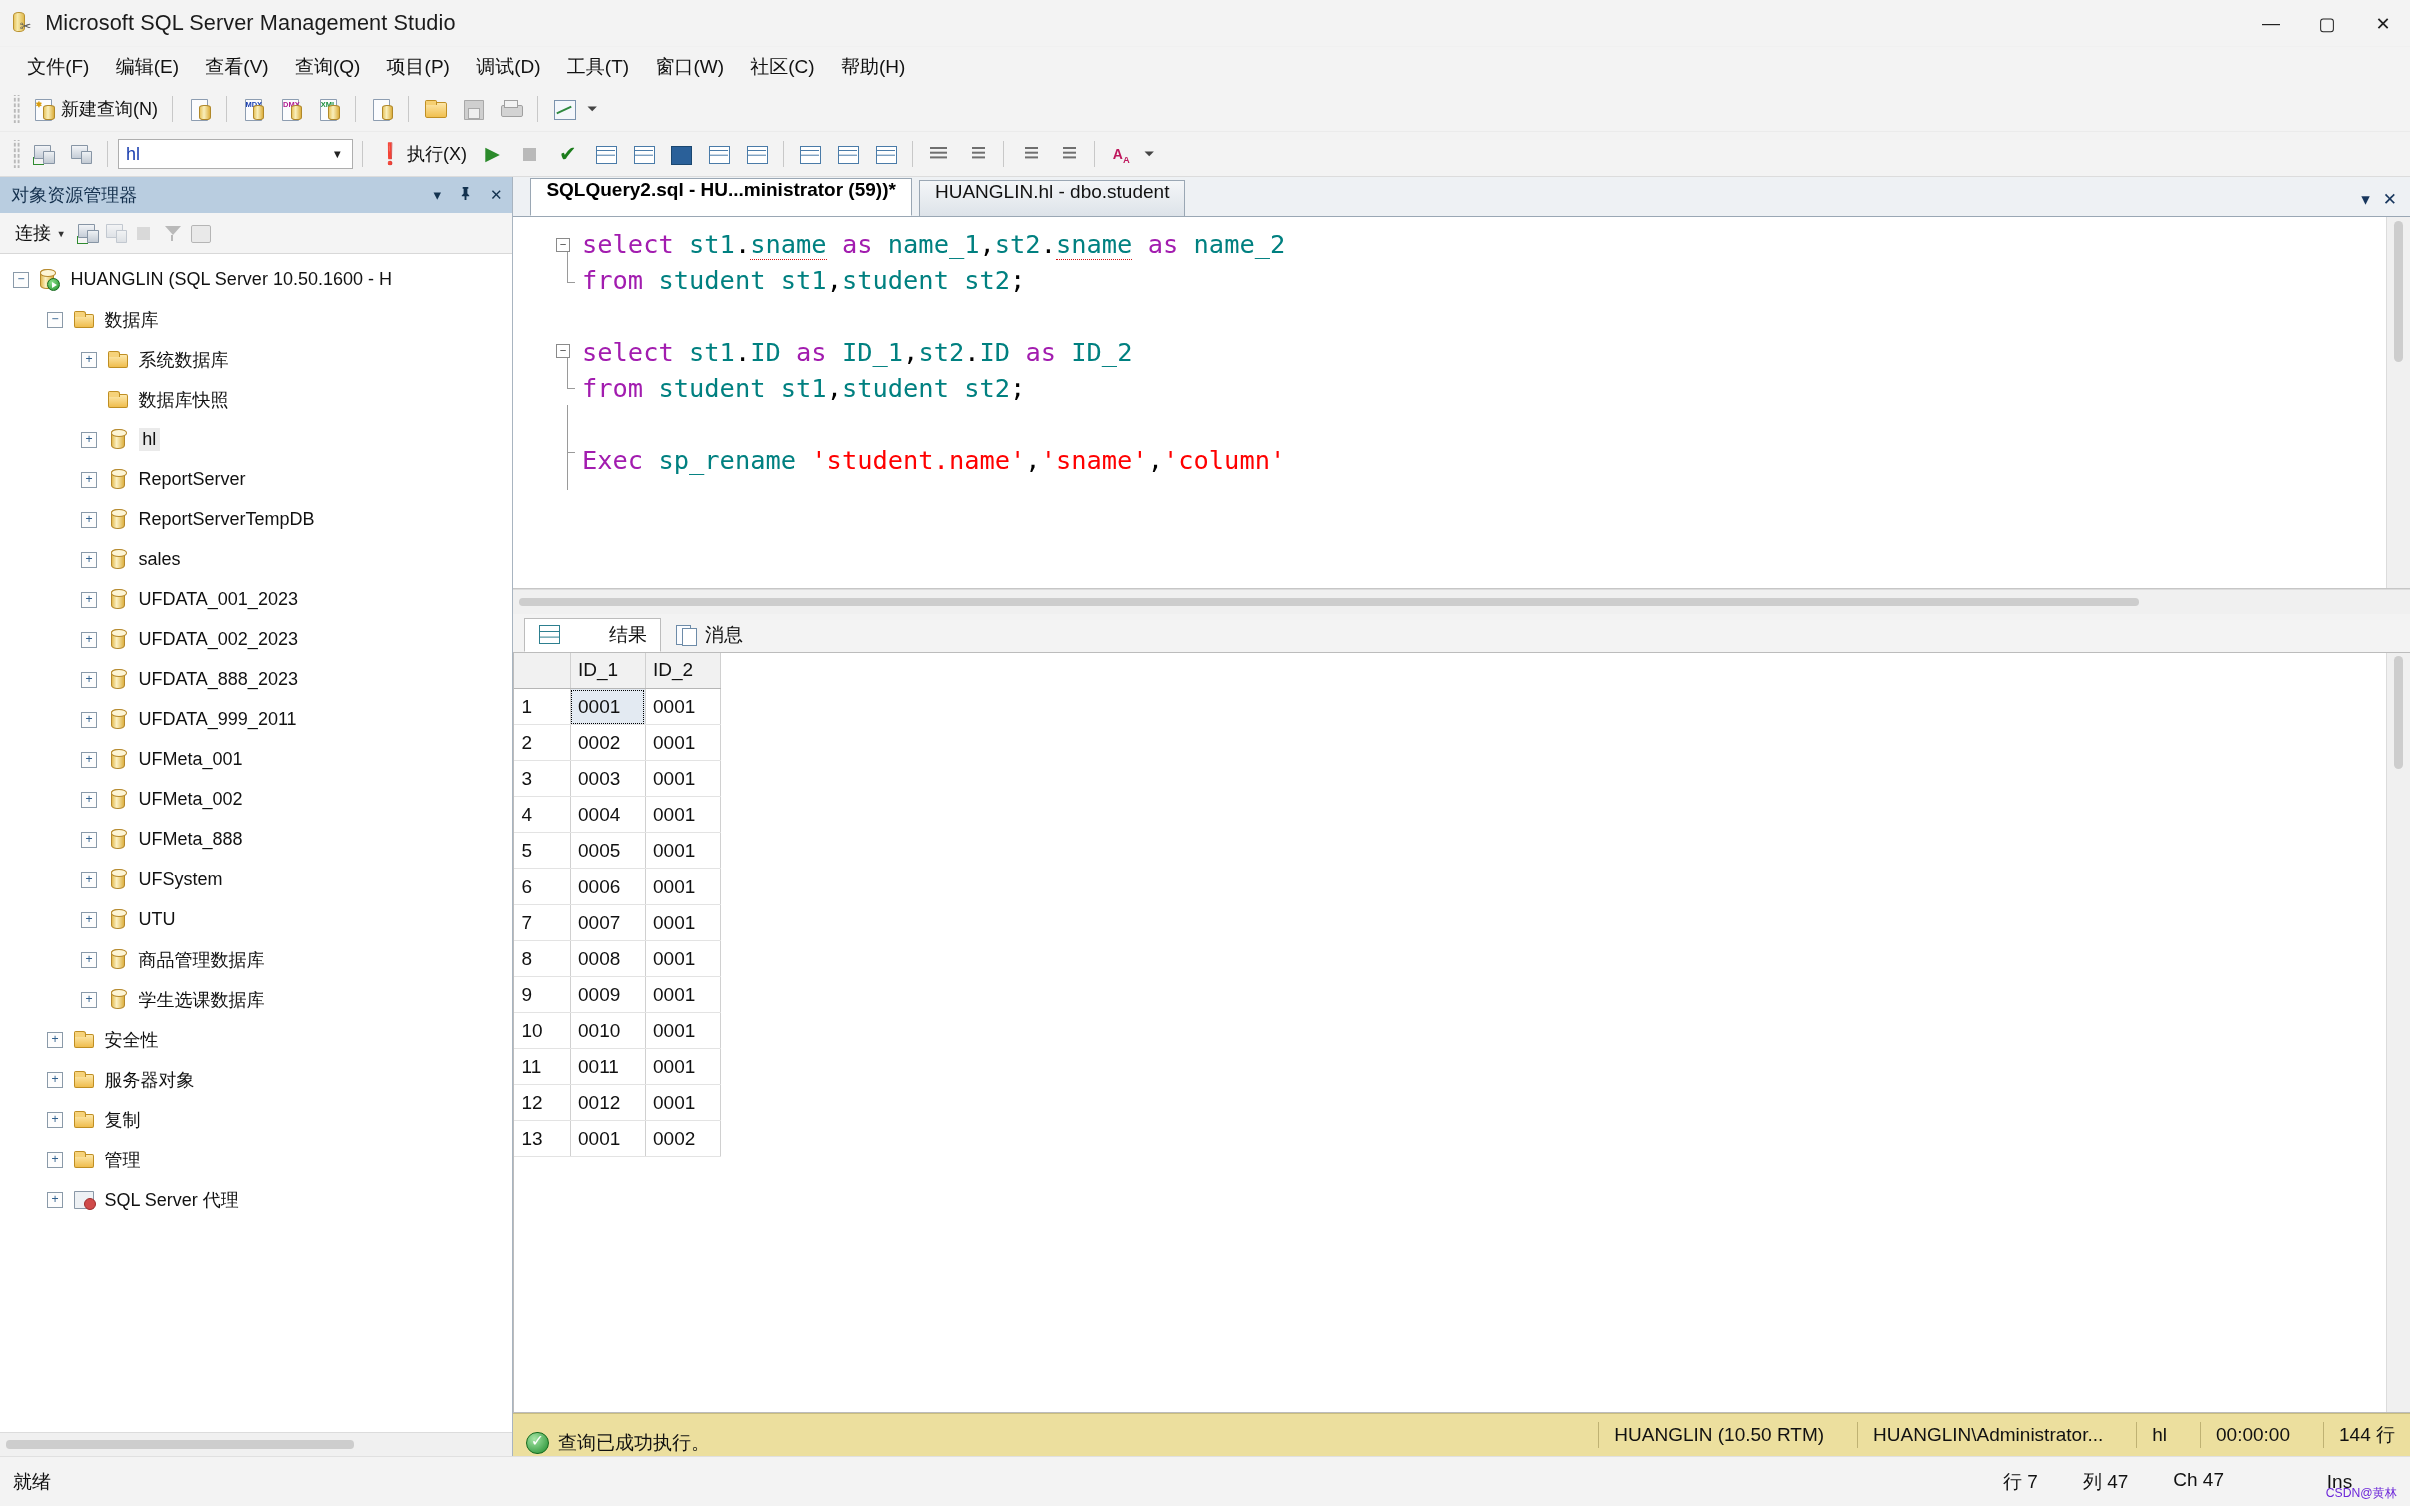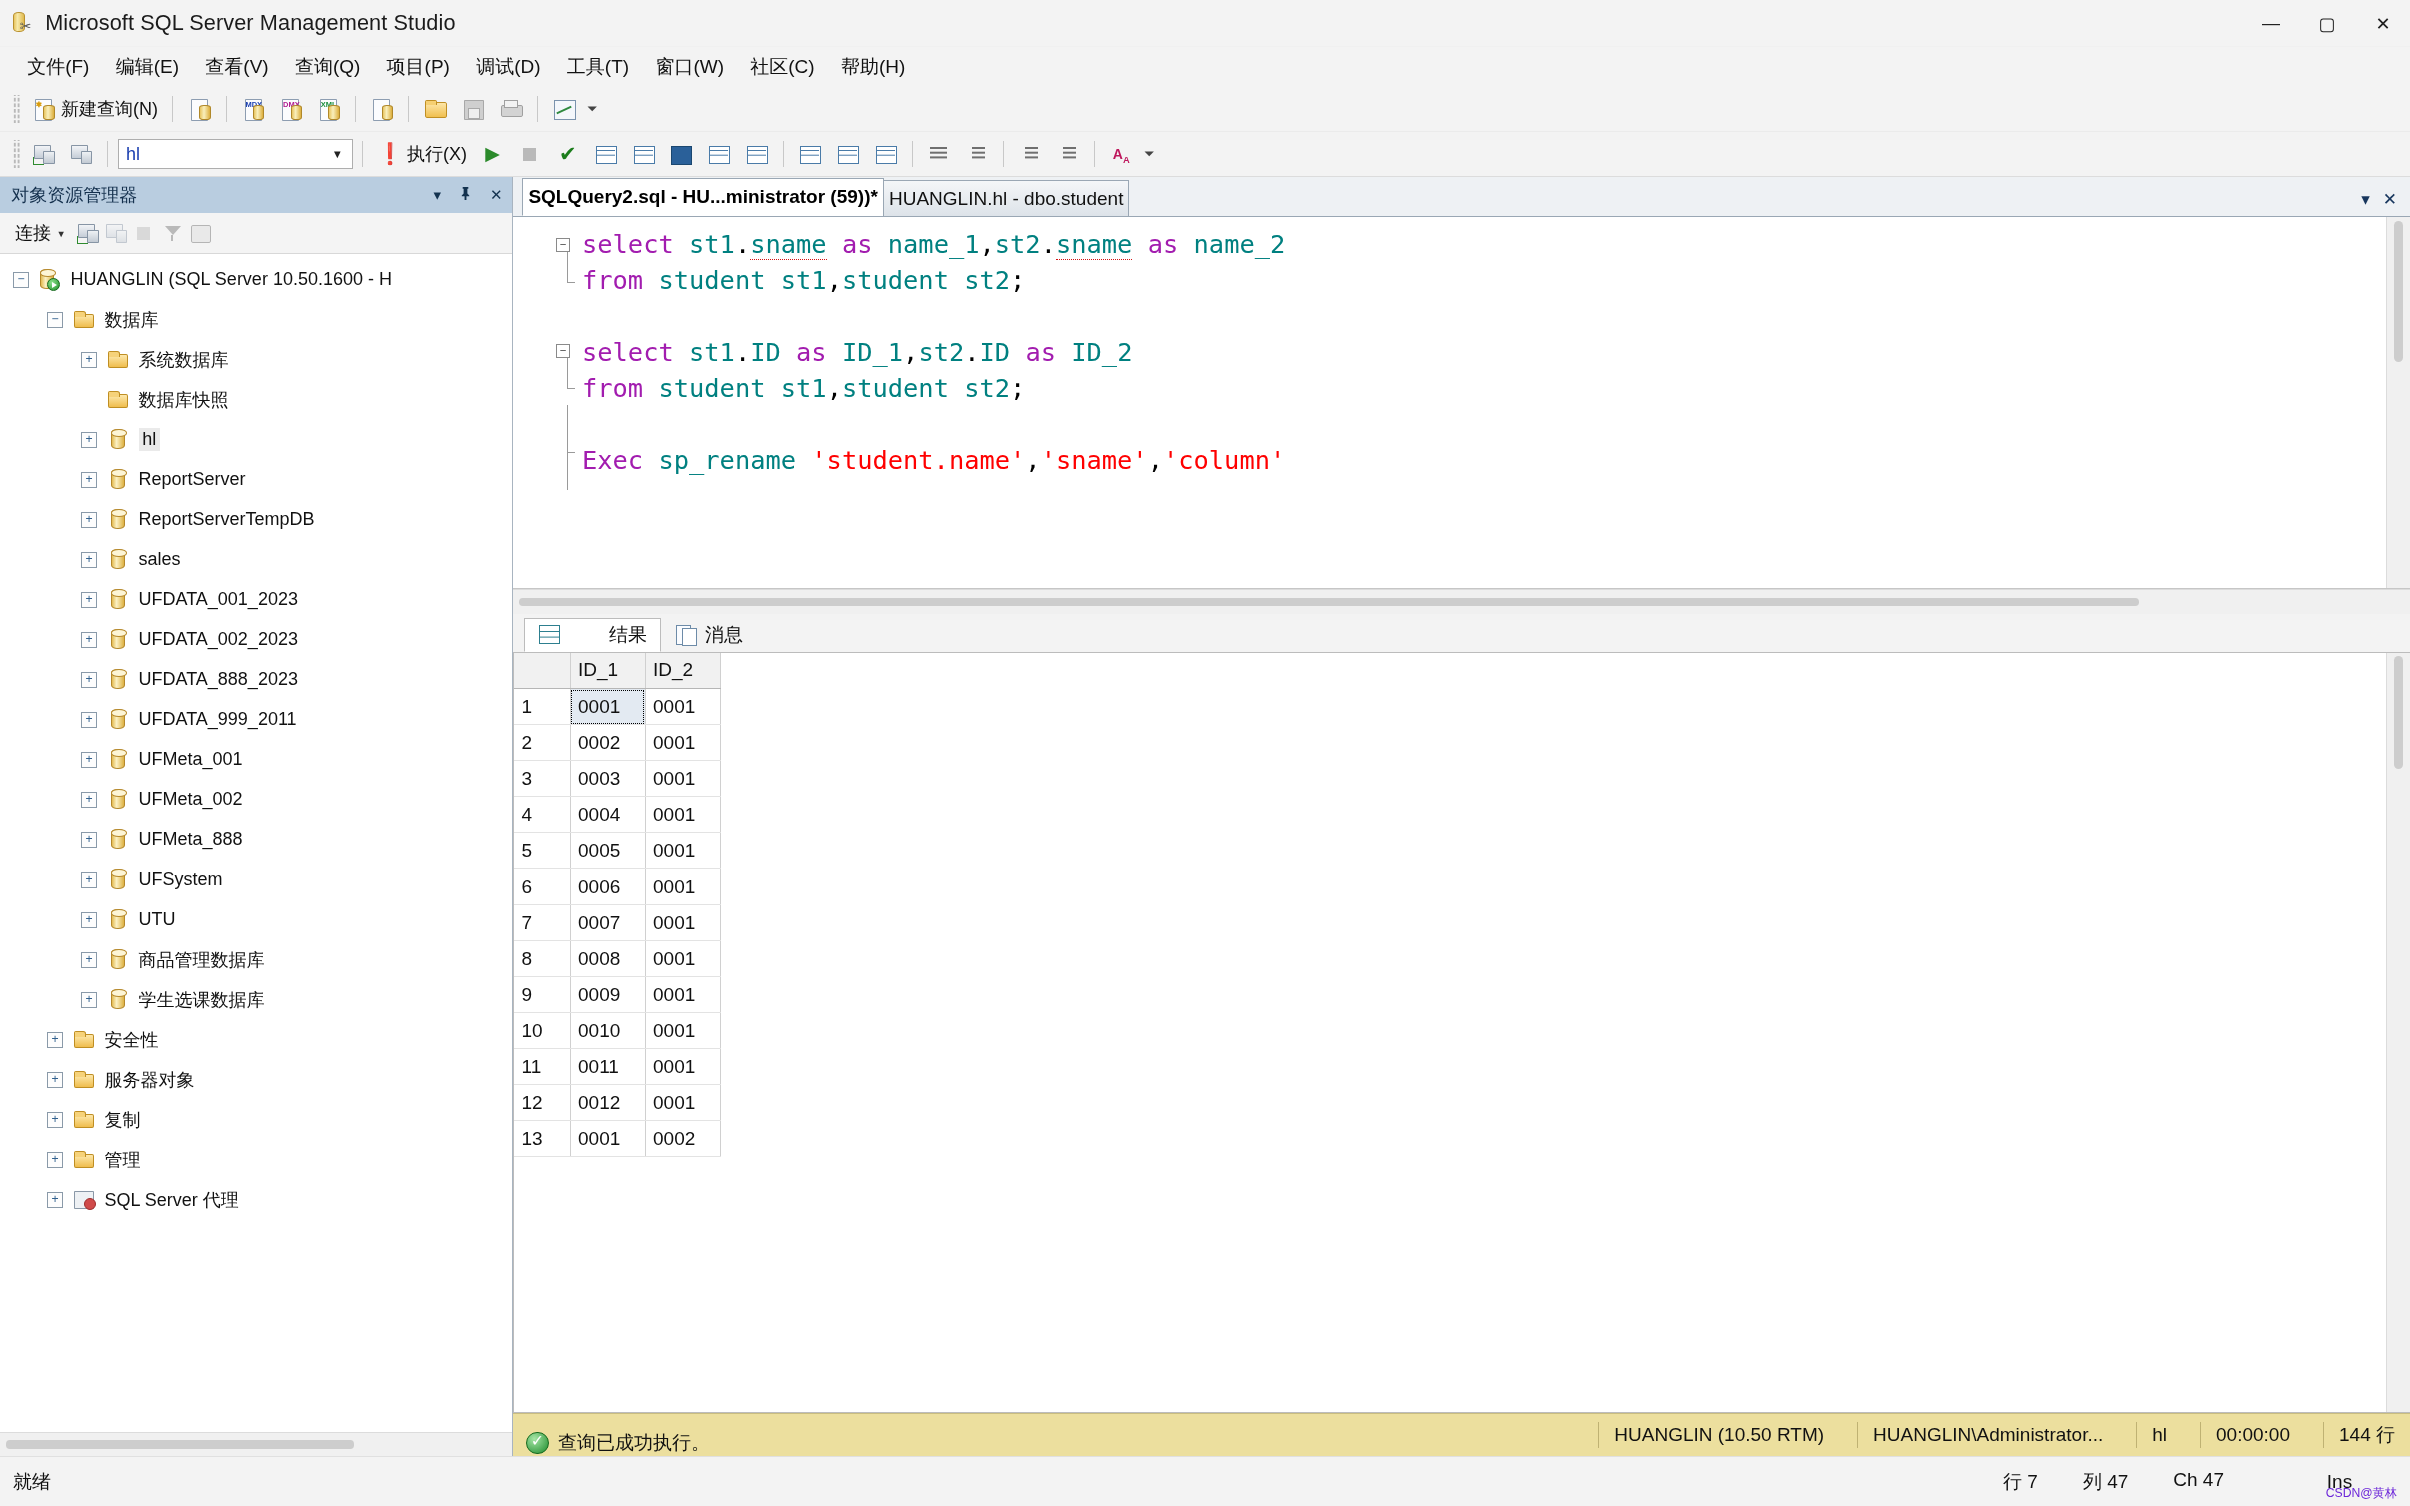--- a/index.html
+++ b/index.html
@@ -290,25 +290,26 @@
 
   
   #right { flex:1; display:flex; flex-direction:column; min-width:0; background:#f3f3f3; }
 
   
   #doc-tabs {
     height:40px; background:#eef1f4; display:flex; align-items:flex-end;
     padding-left:9.4px; position:relative; border-bottom:0.9px solid #9aa7b4;
   }
   .dtab {
-    height:36px; display:flex; align-items:center; padding:0 5px;
+    height:36px; display:flex; align-items:flex-start; padding:0 15px;
     font-size:19px; color:#111; cursor:default;
     border:0.9px solid #9aa7b4; border-bottom:none;
     background: linear-gradient(to bottom,#f4f6f8,#dde3e9);
     margin-right:-0.9px;
+    margin-left:8px;
   }
   .dtab.active {
     background:#fff; font-weight:bold; color:#000; height:38px;
     border-bottom:0.9px solid #fff;
   }
   .dtab-right {
     margin-left:auto; display:flex; align-items:center; gap:13px; padding:0 13px 5.6px 0;
     font-size:17px; color:#17365d;
   }
 

